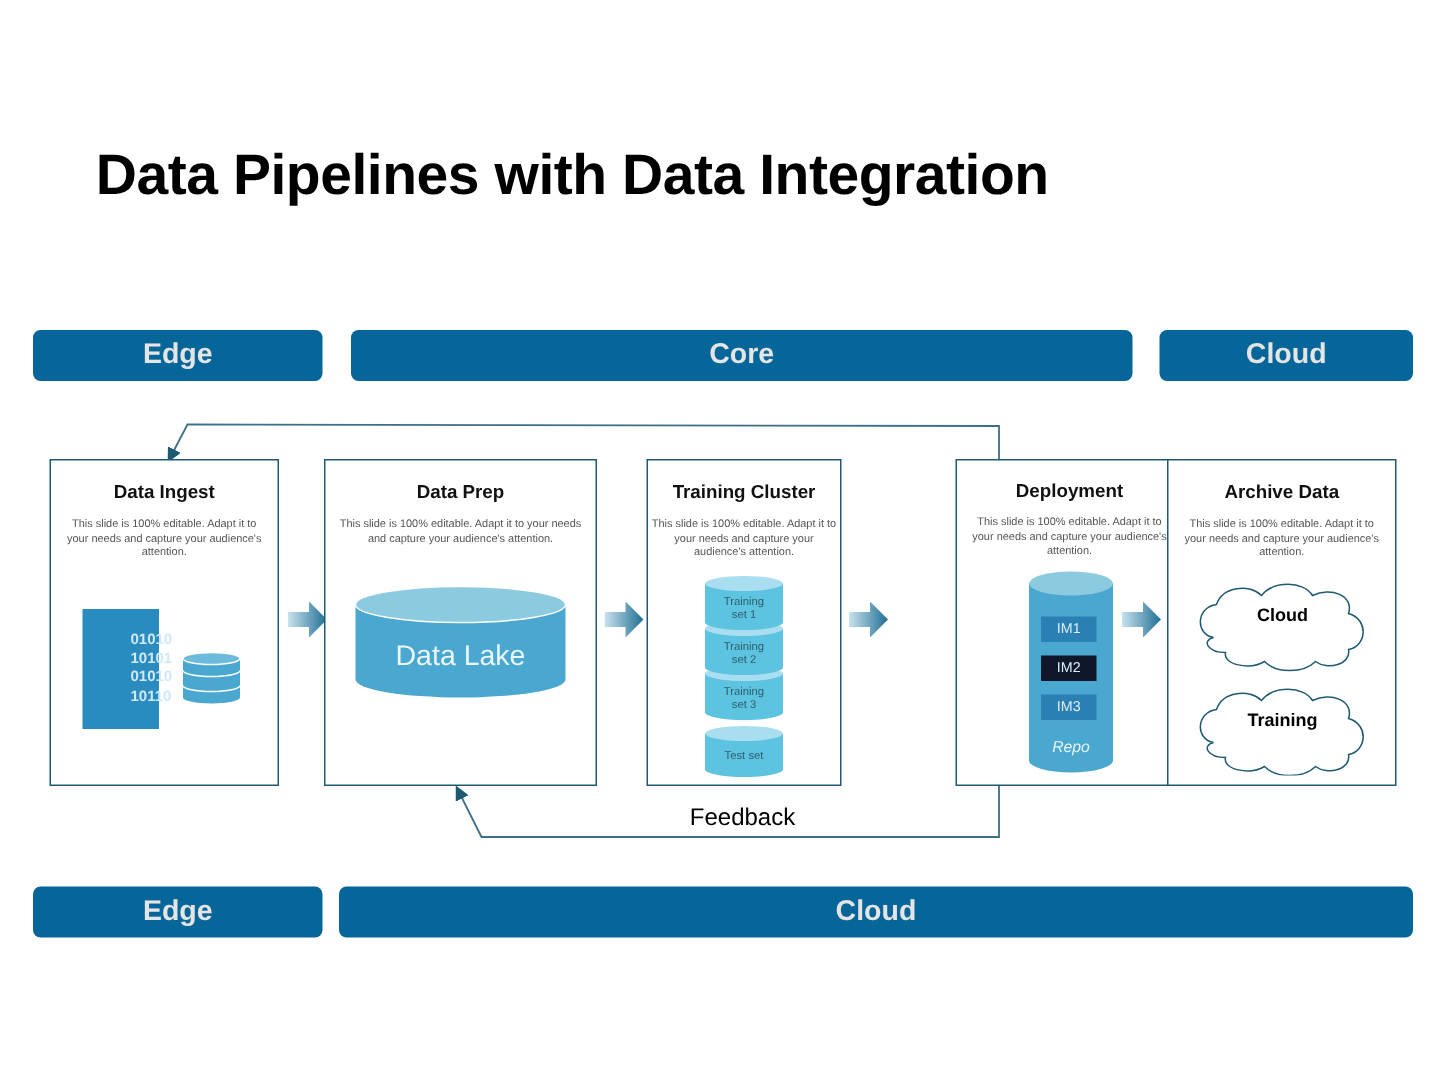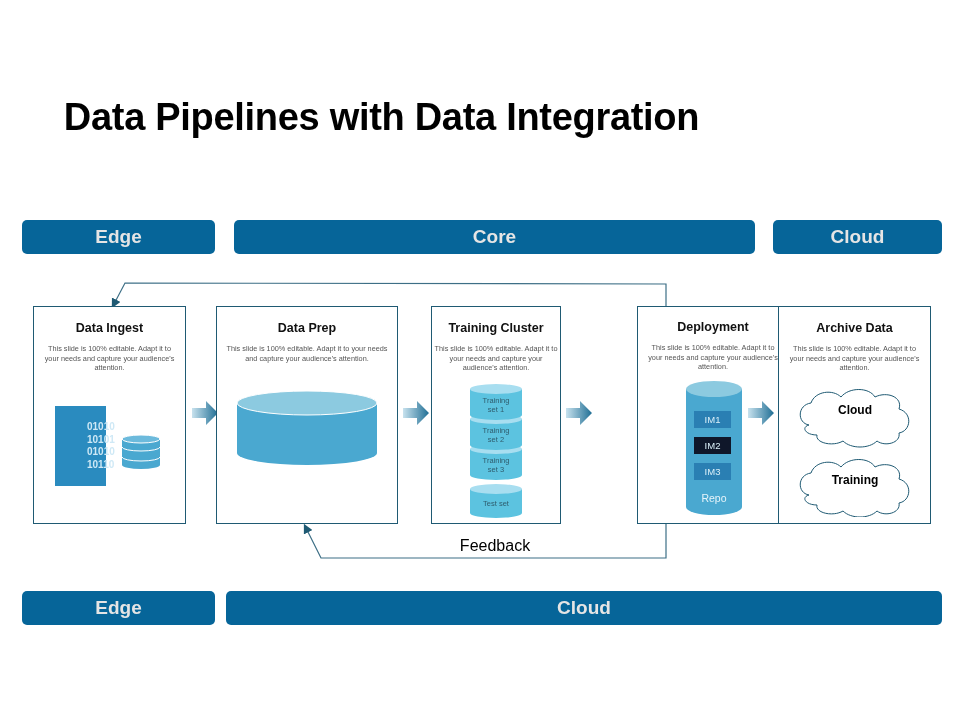--- a/index.html
+++ b/index.html
@@ -64,20 +64,21 @@
   <path d="M0,7 L14,7 L14,0 L26,12 L14,24 L14,17 L0,17 Z" fill="url(#ag)"></path>
 </svg>
 
 <div class="box" style="left:216px; top:306px; width:182px; height:218px;">
   <div class="hd">Data Prep</div>
   <div class="desc">This slide is 100% editable. Adapt it to your needs and capture your audience's attention.</div>
   <svg style="position:absolute; left:18px; top:82px;" width="144" height="80">
     <path d="M2,14 L2,64 A70,12 0 0 0 142,64 L142,14 Z" fill="#4aa8d0"></path>
     <ellipse cx="72" cy="14" rx="70" ry="12" fill="#8ccae0" stroke="#fff" stroke-width="1"></ellipse>
   </svg>
+  <div style="position:absolute; left:18px; width:144px; top:120px; text-align:center; color:#eaf6fb; font-size:19px;">Data Lake</div>
 </div>
 
 <svg class="arrow" style="left:403px; top:401px;" viewBox="0 0 26 24">
   <path d="M0,7 L14,7 L14,0 L26,12 L14,24 L14,17 L0,17 Z" fill="url(#ag)"></path>
 </svg>
 
 <div class="box" style="left:431px; top:306px; width:130px; height:218px;">
   <div class="hd">Training Cluster</div>
   <div class="desc" style="left:0; right:0;">This slide is 100% editable. Adapt it to your needs and capture your audience's attention.</div>
   <svg style="position:absolute; left:36px; top:76px;" width="56" height="138">
@@ -120,21 +121,21 @@
 <div class="box" style="left:598px; top:306px; width:152px; height:218px;margin-left:39px;">
   <div class="hd" style="top:13px;">Deployment</div>
   <div class="desc" style="top:36px;">This slide is 100% editable. Adapt it to your needs and capture your audience's attention.</div>
   <svg style="position:absolute; left:46px; top:72px;" width="60" height="140">
     <path d="M2,10 L2,128 A28,8 0 0 0 58,128 L58,10 Z" fill="#4aa8d0"></path>
     <ellipse cx="30" cy="10" rx="28" ry="8" fill="#8ccae0"></ellipse>
   </svg>
   <div style="position:absolute; left:56px; top:104px; width:37px; height:17px; background:#2a7fb3; color:#d9eef8; font-size:9.5px; text-align:center; line-height:17px;">IM1</div>
   <div style="position:absolute; left:56px; top:130px; width:37px; height:17px; background:#0f172a; color:#d9eef8; font-size:9.5px; text-align:center; line-height:17px;">IM2</div>
   <div style="position:absolute; left:56px; top:156px; width:37px; height:17px; background:#2a7fb3; color:#d9eef8; font-size:9.5px; text-align:center; line-height:17px;">IM3</div>
-  <div style="position:absolute; left:46px; width:60px; top:185px; text-align:center; color:#e6f4fa; font-size:10.5px;">Repo</div>
+  <div style="position:absolute; left:46px; width:60px; top:185px; text-align:center; color:#e6f4fa; font-size:10.5px;font-style:italic;">Repo</div>
 </div>
 
 <svg class="arrow" style="left:748px; top:401px;" viewBox="0 0 26 24">
   <path d="M0,7 L14,7 L14,0 L26,12 L14,24 L14,17 L0,17 Z" fill="url(#ag)"></path>
 </svg>
 
 <div class="box" style="left:778px; top:306px; width:153px; height:218px;">
   <div class="hd">Archive Data</div>
   <div class="desc">This slide is 100% editable. Adapt it to your needs and capture your audience's attention.</div>
   <svg style="position:absolute; left:16px; top:80px;" width="120" height="130">

